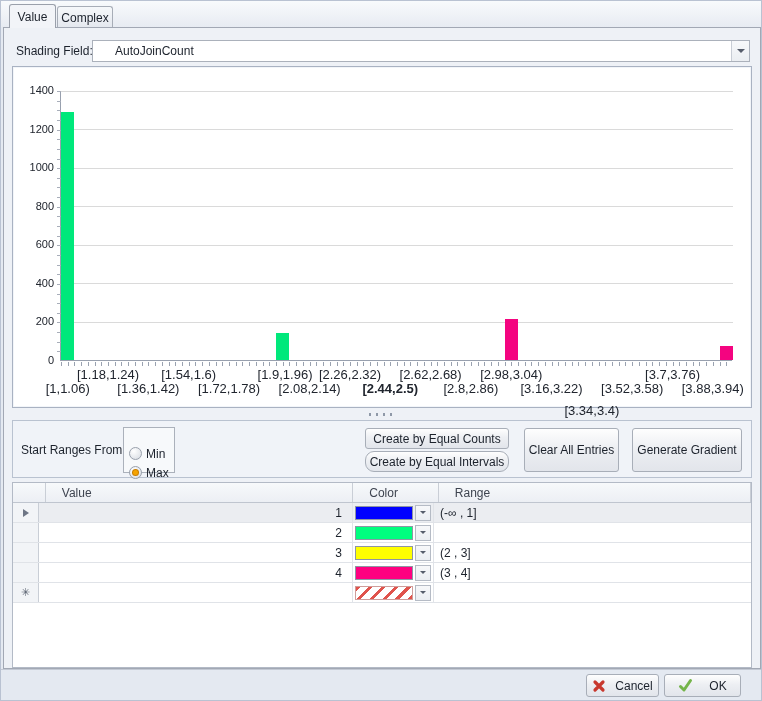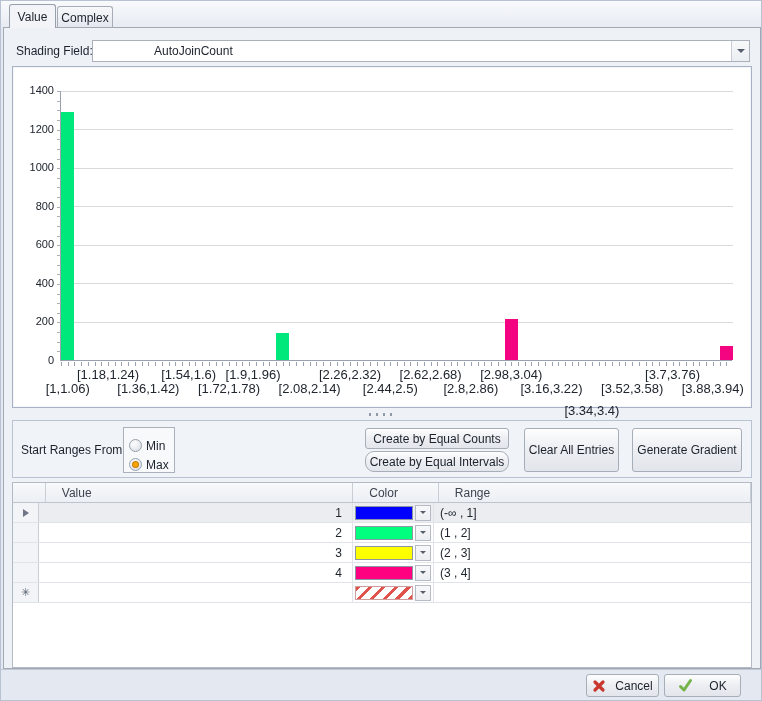--- a/index.html
+++ b/index.html
@@ -17,21 +17,21 @@
   .tab.active { left:8px; top:3px; width:47px; height:24px; background:#F2F4F8; z-index:5; }
   .tab.inactive { left:56px; top:5px; width:56px; height:22px;
     background:linear-gradient(#F6F8FA,#E3E7EE); border-color:#A7ADB7; }
   
   .tabpage { position:absolute; left:2px; top:26px; width:758px; height:642px;
     background:#EEF1F6; border:1px solid #A2A8B4; }
   
   .field-label { position:absolute; left:12px; top:16px; }
   .combo { position:absolute; left:88px; top:12px; width:658px; height:22px;
     background:#fff; border:1px solid #ABB1BB; display:flex; align-items:center; }
-  .combo .val { flex:1; padding-left:14px;margin-left:47px; }
+  .combo .val { flex:1; padding-left:22px; }
   .combo .drop { width:18px; height:20px; background:linear-gradient(#F7F8FA,#EBEEF2);
     border-left:1px solid #C8CDD5; display:flex; align-items:center; justify-content:center; }
   .arrow-down { width:0; height:0; border-left:4px solid transparent;
     border-right:4px solid transparent; border-top:4px solid #565D6B; }
   
   .chart-panel { position:absolute; left:8px; top:38px; width:740px; height:342px;
     background:#fff; border:1px solid #A9B2C2; box-shadow:inset 0 0 0 1px #F2F5F9; }
   .plot { position:absolute; left:47px; top:24px; width:672px; height:270px;
     border-left:1px solid #98A0AE; border-bottom:1px solid #98A0AE; }
   .gridline { position:absolute; left:0; width:672px; height:1px; background:#DADADA; }
@@ -45,21 +45,21 @@
   
   .splitter { position:absolute; left:8px; top:382px; width:740px; height:8px;
     display:flex; align-items:center; justify-content:center; cursor:row-resize; }
   .splitter .dots { width:26px; height:3px;
     background:repeating-linear-gradient(90deg,#8F99A8 0 2px,transparent 2px 7px); }
   
   .controls { position:absolute; left:8px; top:392px; width:740px; height:58px;
     background:#F0F3F8; border:1px solid #B9C2D0; }
   .controls .lbl { position:absolute; left:8px; top:22px; }
   .radio-group { position:absolute; left:110px; top:6px; width:52px; height:46px;
-    background:#F7F9FB; border:1px solid #ABB1BB; padding:8px 0 0 5px; }
+    background:#F7F9FB; border:1px solid #ABB1BB; padding:16px 0 0 5px; }
   .radio-row { display:flex; align-items:center; gap:4px; height:19px; cursor:default; }
   .radio { width:13px; height:13px; border-radius:50%; border:1px solid #99A0AC;
     background:radial-gradient(circle at 35% 30%, #FFFFFF, #D5DAE1); position:relative; }
   .radio.sel::after { content:""; position:absolute; left:3px; top:3px; width:5px; height:5px;
     border-radius:50%; background:#F5A300; box-shadow:0 0 0 1px #C97E00; }
   .btn { background:linear-gradient(#FEFEFE,#EDEFF3 45%,#E2E5EB); border:1px solid #A8AEB8;
     border-radius:3px; display:flex; align-items:center; justify-content:center;
     font-size:12px; color:#1C222C; cursor:default; position:absolute; }
   .btn-ec  { left:352px; top:7px;  width:144px; height:21px; }
   .btn-ei  { left:352px; top:30px; width:144px; height:21px;border-radius:9px; }
@@ -140,31 +140,31 @@
           <div class="gridline" style="top: 38.0714px;"></div>
           <div class="ylab" style="top: 31.5714px;">1200</div>
           <div class="gridline" style="top: -0.5px;"></div>
           <div class="ylab" style="top: -7px;">1400</div>
           <div class="bar" style="left: 0px; width: 13.44px; height: 248px; background: rgb(0, 232, 123);"></div>
           <div class="bar" style="left: 215.04px; width: 13.44px; height: 27px; background: rgb(0, 232, 123);"></div>
           <div class="bar" style="left: 443.52px; width: 13.44px; height: 41px; background: rgb(244, 4, 128);"></div>
           <div class="bar" style="left: 658.56px; width: 13.44px; height: 14px; background: rgb(244, 4, 128);"></div>
           <div class="xlab" style="left: -12.96px; top: 276px;">[1.18,1.24)</div>
           <div class="xlab" style="left: 67.68px; top: 276px;">[1.54,1.6)</div>
-          <div class="xlab" style="left: 132px; top: 276px;">[1.9,1.96)</div>
+          <div class="xlab" style="left: 164px; top: 276px;">[1.9,1.96)</div>
           <div class="xlab" style="left: 228.96px; top: 276px;">[2.26,2.32)</div>
           <div class="xlab" style="left: 309.6px; top: 276px;">[2.62,2.68)</div>
           <div class="xlab" style="left: 390.24px; top: 276px;">[2.98,3.04)</div>
           <div class="xlab" style="left: 470.88px; top: 276px; margin-top: 36px;">[3.34,3.4)</div>
           <div class="xlab" style="left: 551.52px; top: 276px;">[3.7,3.76)</div>
           <div class="xlab" style="left: -53.28px; top: 290px;">[1,1.06)</div>
           <div class="xlab" style="left: 27.36px; top: 290px;">[1.36,1.42)</div>
           <div class="xlab" style="left: 108px; top: 290px;">[1.72,1.78)</div>
           <div class="xlab" style="left: 188.64px; top: 290px;">[2.08,2.14)</div>
-          <div class="xlab" style="left: 269.28px; top: 290px;">[2.44,2.5)</div>
+          <div class="xlab" style="left: 269.28px; top: 290px; font-weight: bold;">[2.44,2.5)</div>
           <div class="xlab" style="left: 349.92px; top: 290px;">[2.8,2.86)</div>
           <div class="xlab" style="left: 430.56px; top: 290px;">[3.16,3.22)</div>
           <div class="xlab" style="left: 511.2px; top: 290px;">[3.52,3.58)</div>
           <div class="xlab" style="left: 591.84px; top: 290px;">[3.88,3.94)</div>
         </div>
     </div>
 
     <div class="splitter">
       <div class="dots"></div>
     </div>
@@ -209,21 +209,20 @@
         </div>
         <div class="g-row">
           <div class="g-ind"></div>
           <div class="g-val">2</div>
           <div class="g-color">
             <div class="swatch" style="background: rgb(0, 255, 127);"></div>
             <div class="mini-drop">
               <span class="arrow-down"></span>
             </div>
           </div>
-          <div class="g-range">(1 , 2]</div>
         </div>
         <div class="g-row">
           <div class="g-ind"></div>
           <div class="g-val">3</div>
           <div class="g-color">
             <div class="swatch" style="background: rgb(255, 255, 0);"></div>
             <div class="mini-drop">
               <span class="arrow-down"></span>
             </div>
           </div>

